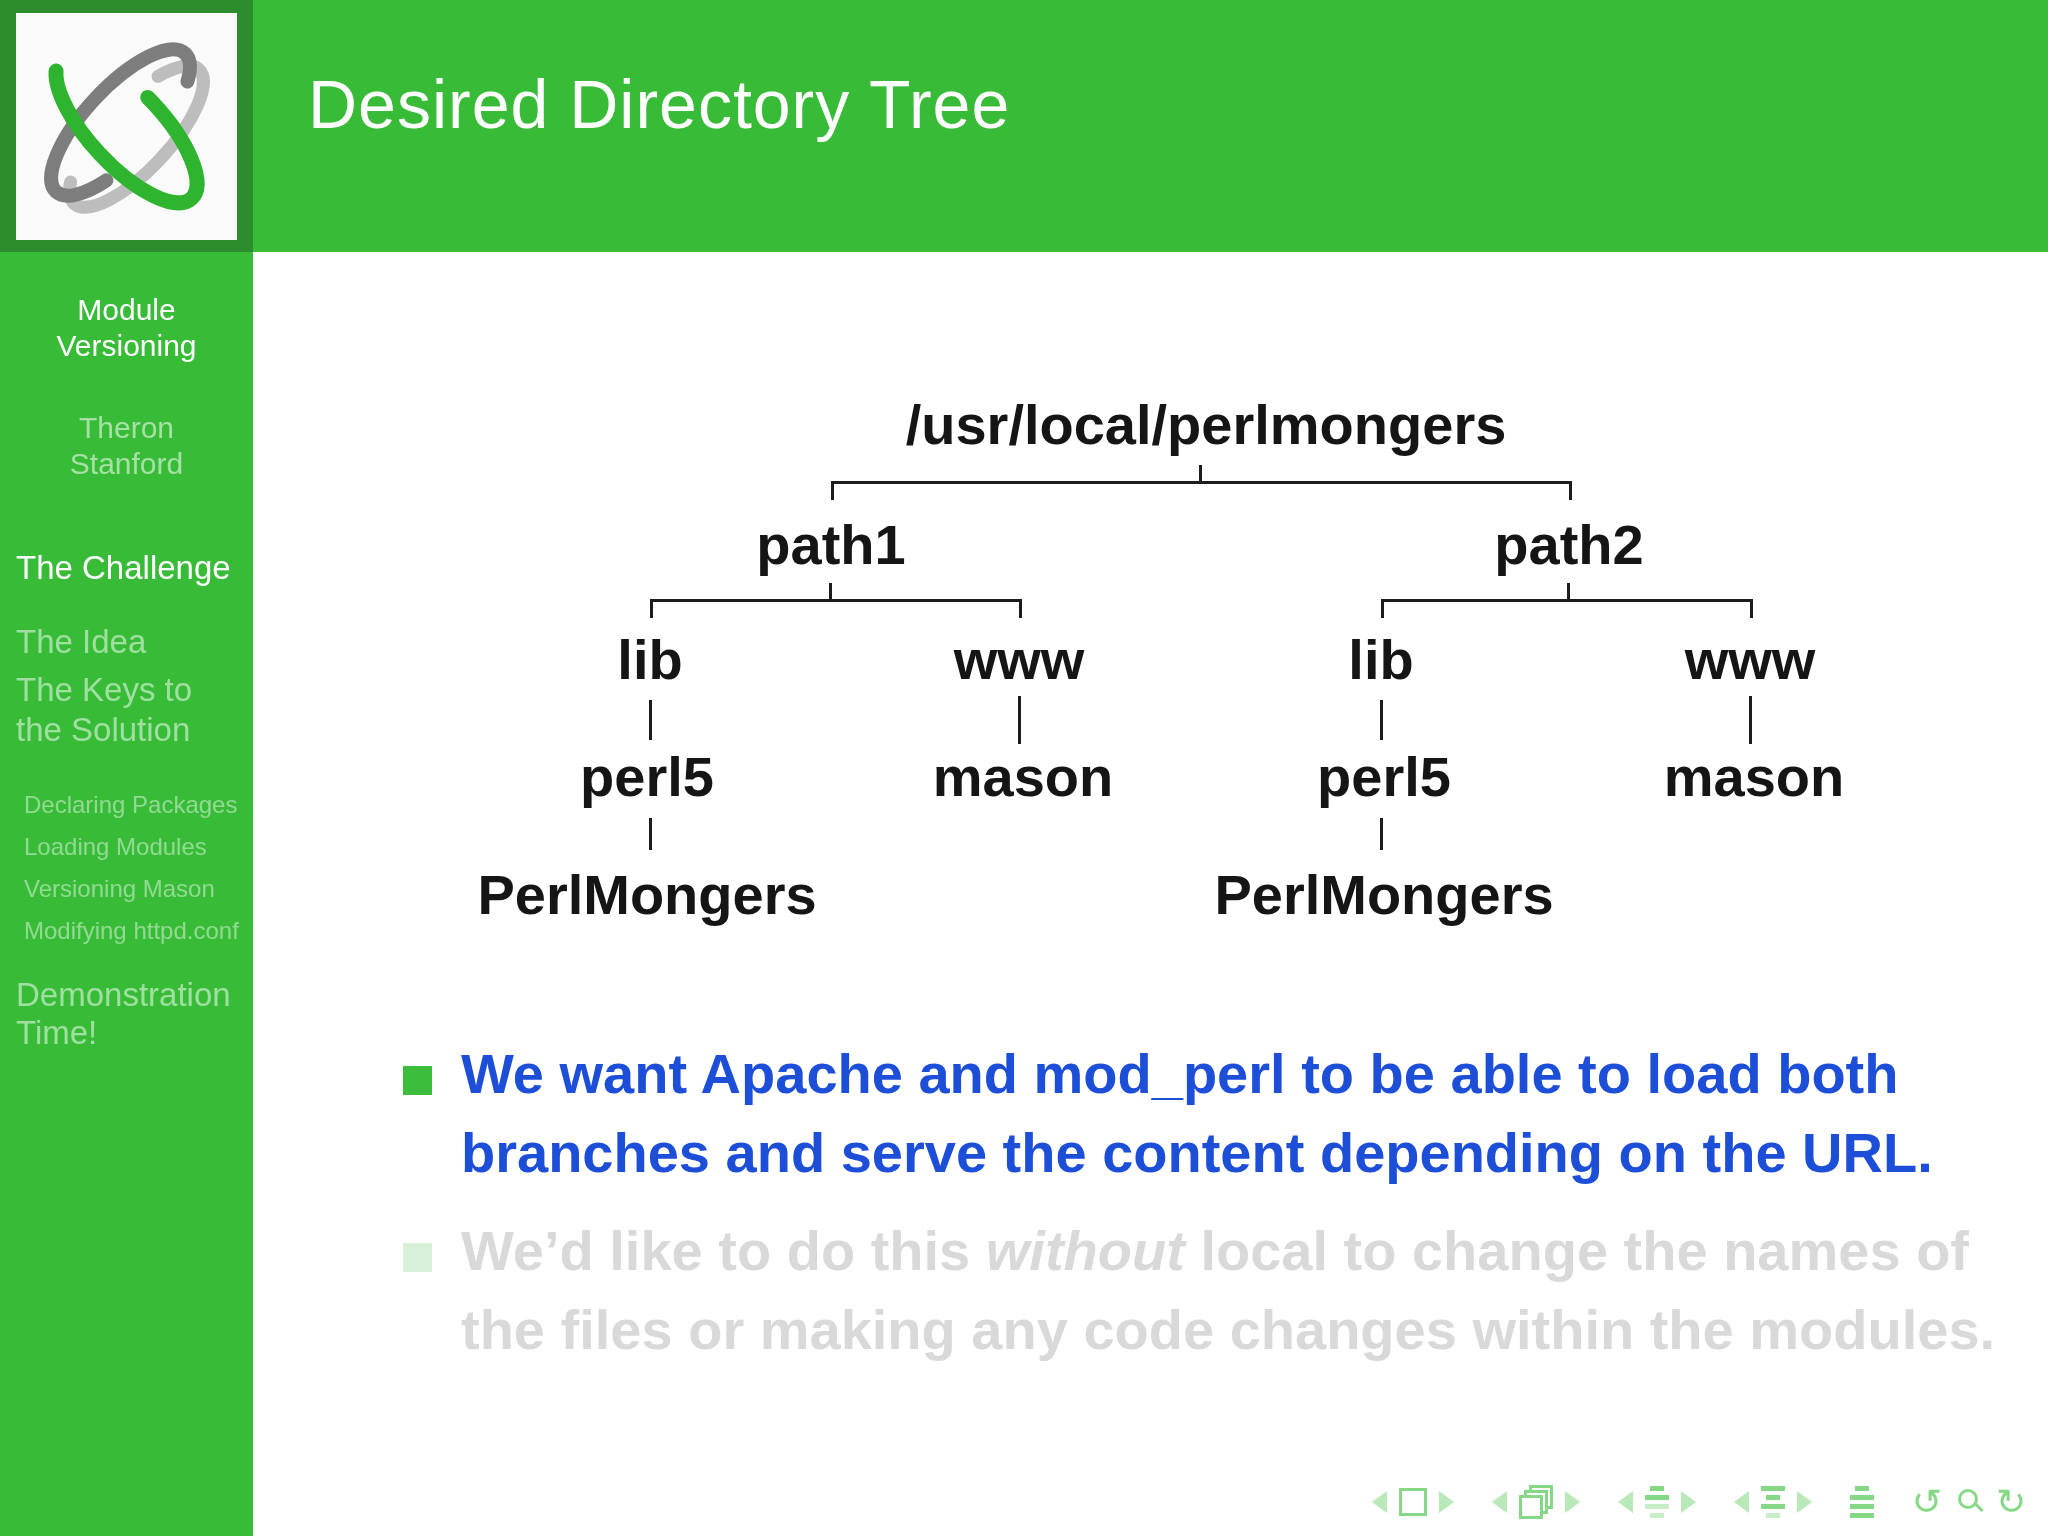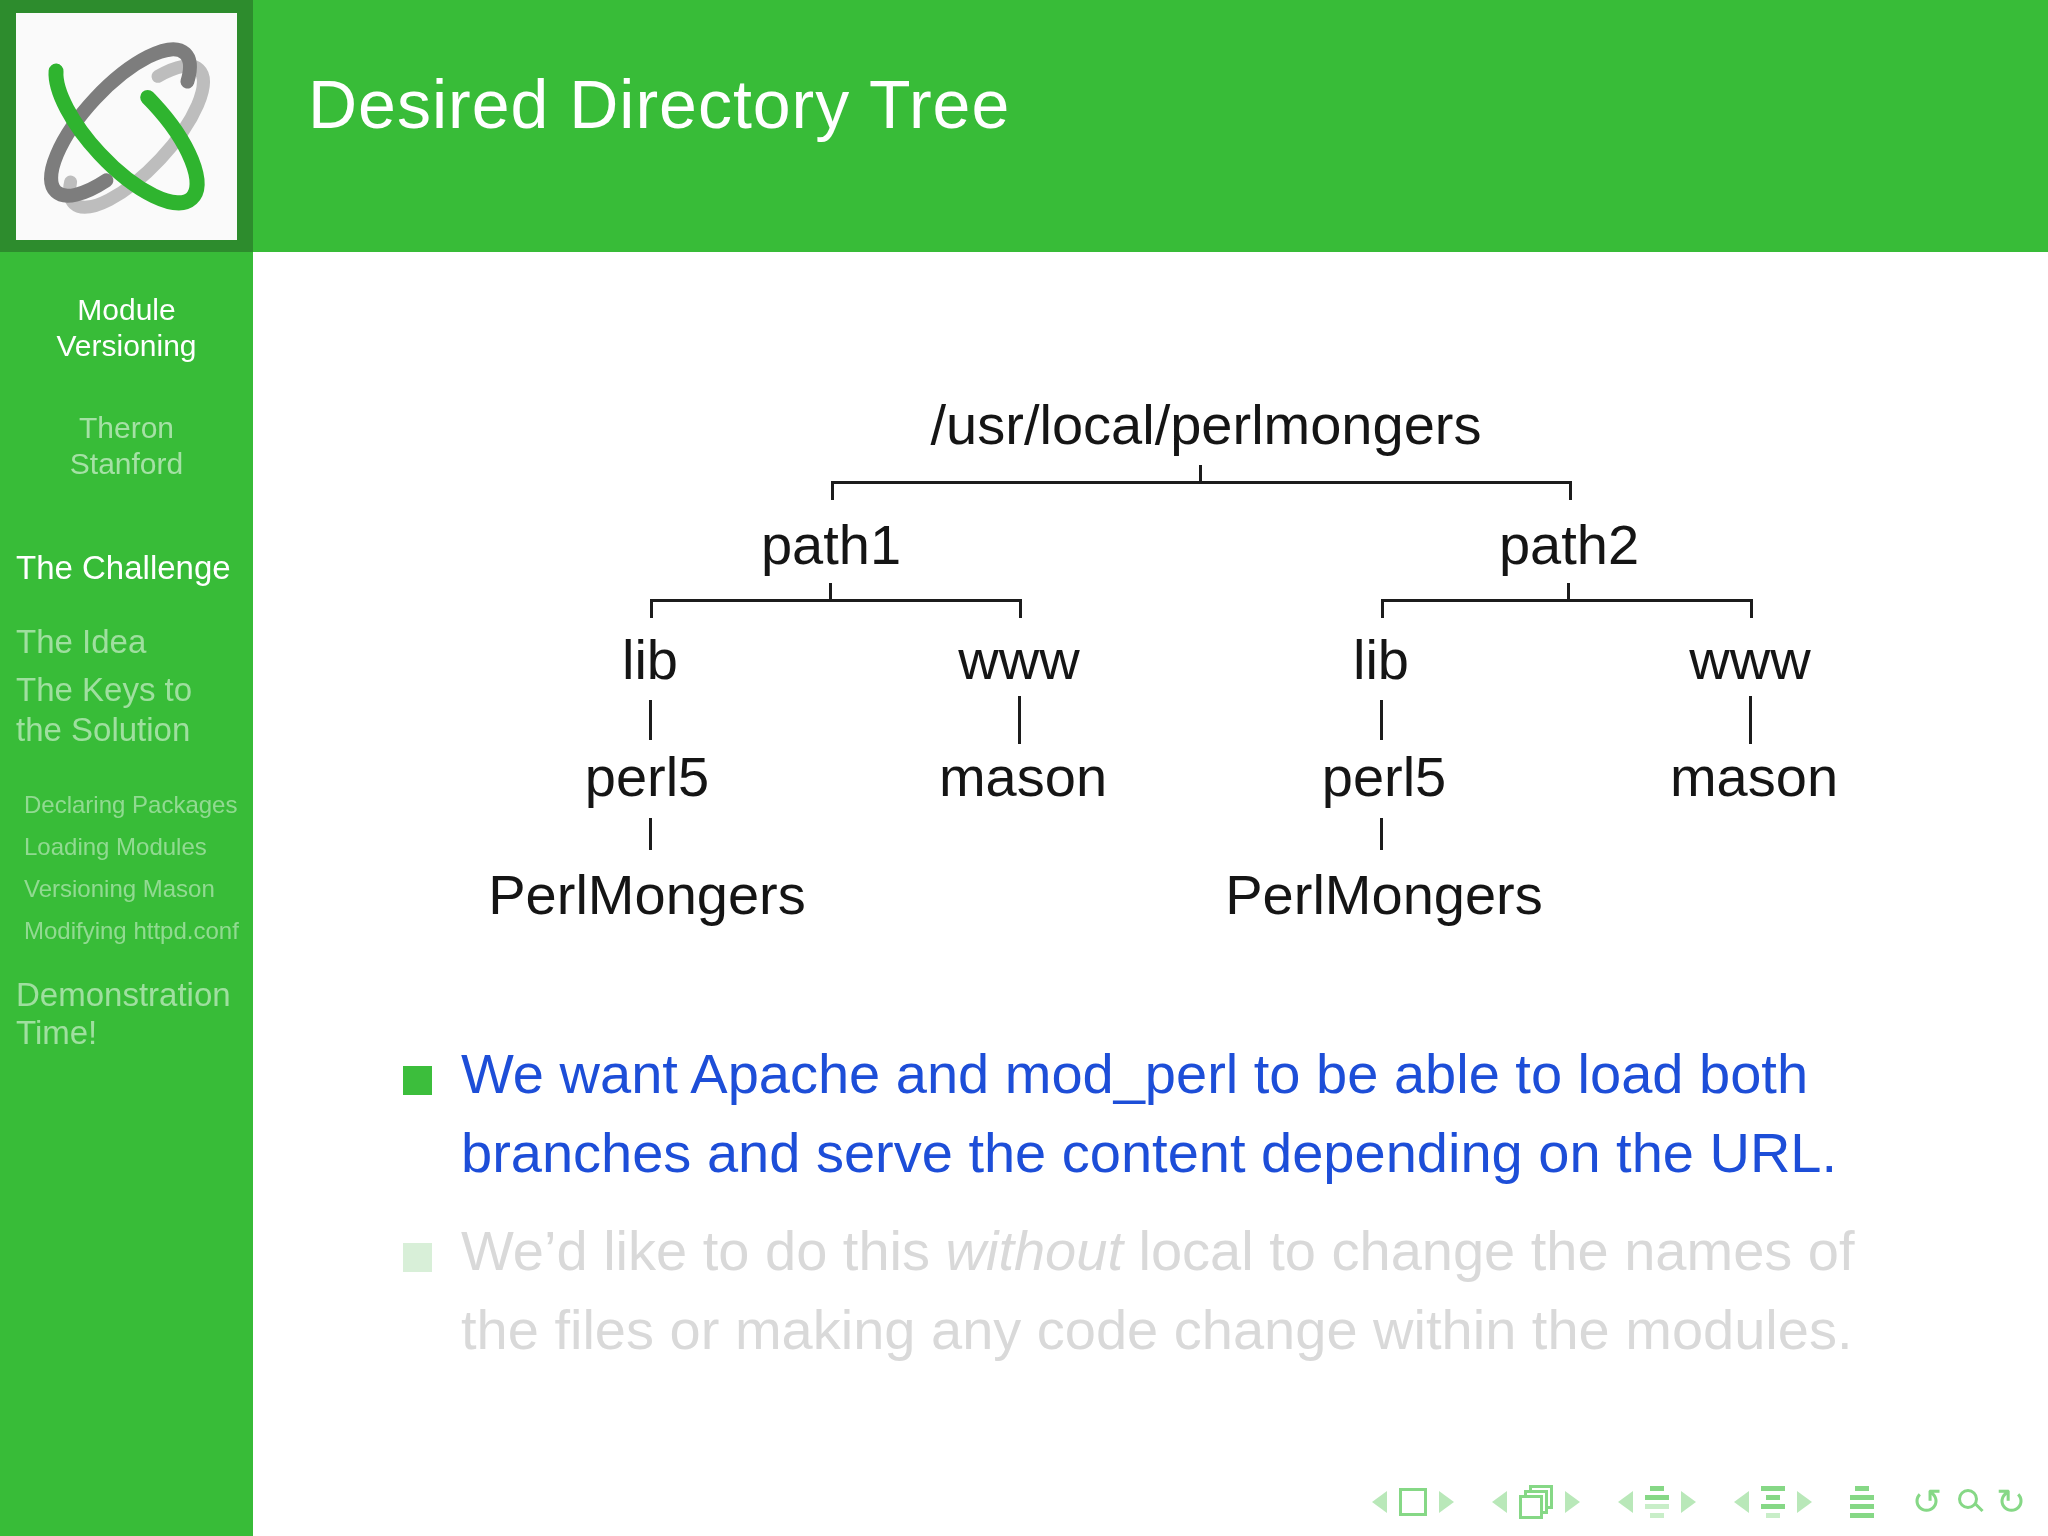--- a/index.html
+++ b/index.html
@@ -30,21 +30,21 @@
   .sb-item { font-size:33px; line-height:40px; color:rgba(255,255,255,0.52); }
   .sb-item.current { color:#ffffff; }
   .sb-item.it-idea { margin-top:34px; }
   .sb-item.it-keys { margin-top:8px; }
   .sb-sub { margin-top:34px; }
   .sb-item.sub { font-size:24px; line-height:42px; padding-left:8px;
     color:rgba(255,255,255,0.45); white-space:nowrap; }
   .sb-item.it-demo { margin-top:24px; line-height:38px; }
 
   
-  .content { position:absolute; left:253px; top:252px; width:1795px; height:1284px; }
+  .content { position:absolute; left:253px; top:252px; width:1795px; height:1284px;font-weight:bold; }
   .t-label { position:absolute; transform:translateX(-50%);
     font-size:56px; line-height:56px; color:#151515; white-space:nowrap; }
   .t-root  { left:953px;  top:145px; }
   .t-path1 { left:578px;  top:265px; }
   .t-path2 { left:1316px; top:265px; }
   .t-lib1  { left:397px;  top:380px; }
   .t-www1  { left:766px;  top:380px; }
   .t-lib2  { left:1128px; top:380px; }
   .t-www2  { left:1497px; top:380px; }
   .t-perl1 { left:394px;  top:497px; }
@@ -175,21 +175,21 @@
       <div class="bullet-text">
         <span class="bline">We want Apache and mod_perl to be able to load both</span>
         <span class="bline">branches and serve the content depending on the URL.</span>
       </div>
     </div>
 
     <div class="bullet-row b2">
       <span class="sq"></span>
       <div class="bullet-text">
         <span class="bline"><span>We’d like to do this </span><em>without</em><span> local to change the names of</span></span>
-        <span class="bline">the files or making any code change within the modules.</span>
+        <span class="bline">the files or making any code changes within the modules.</span>
       </div>
     </div>
   </div>
 
   <div class="navbar">
     <span class="nav-group">
       <span class="nav-ico tri l"></span>
       <span class="nav-ico">
           <span class="nav-square"></span>
         </span>

